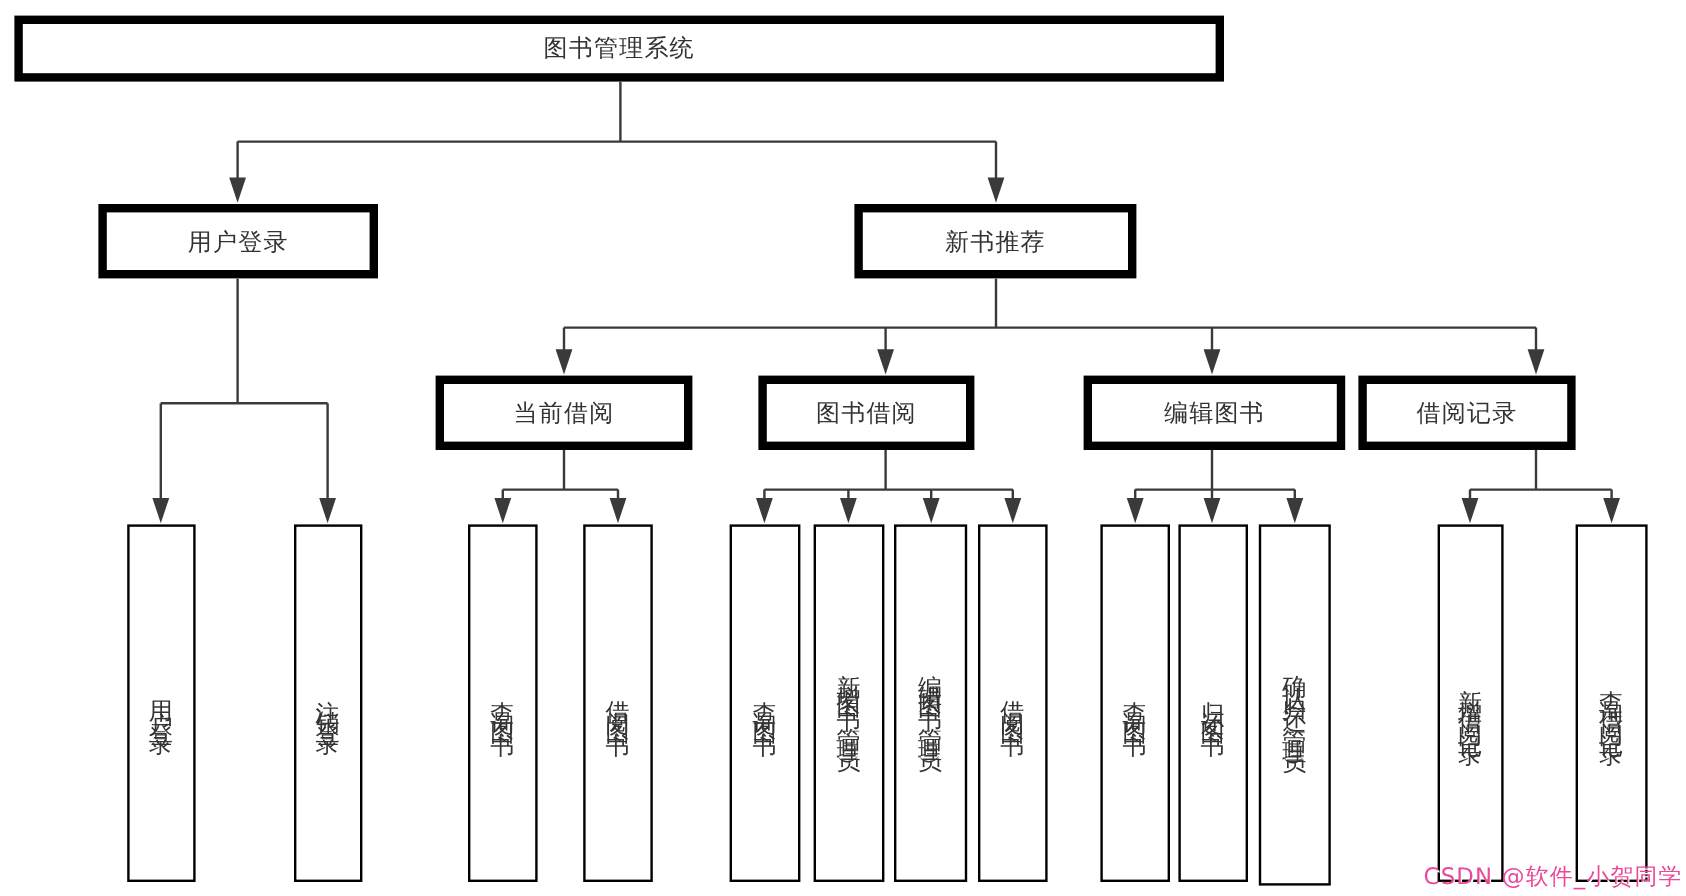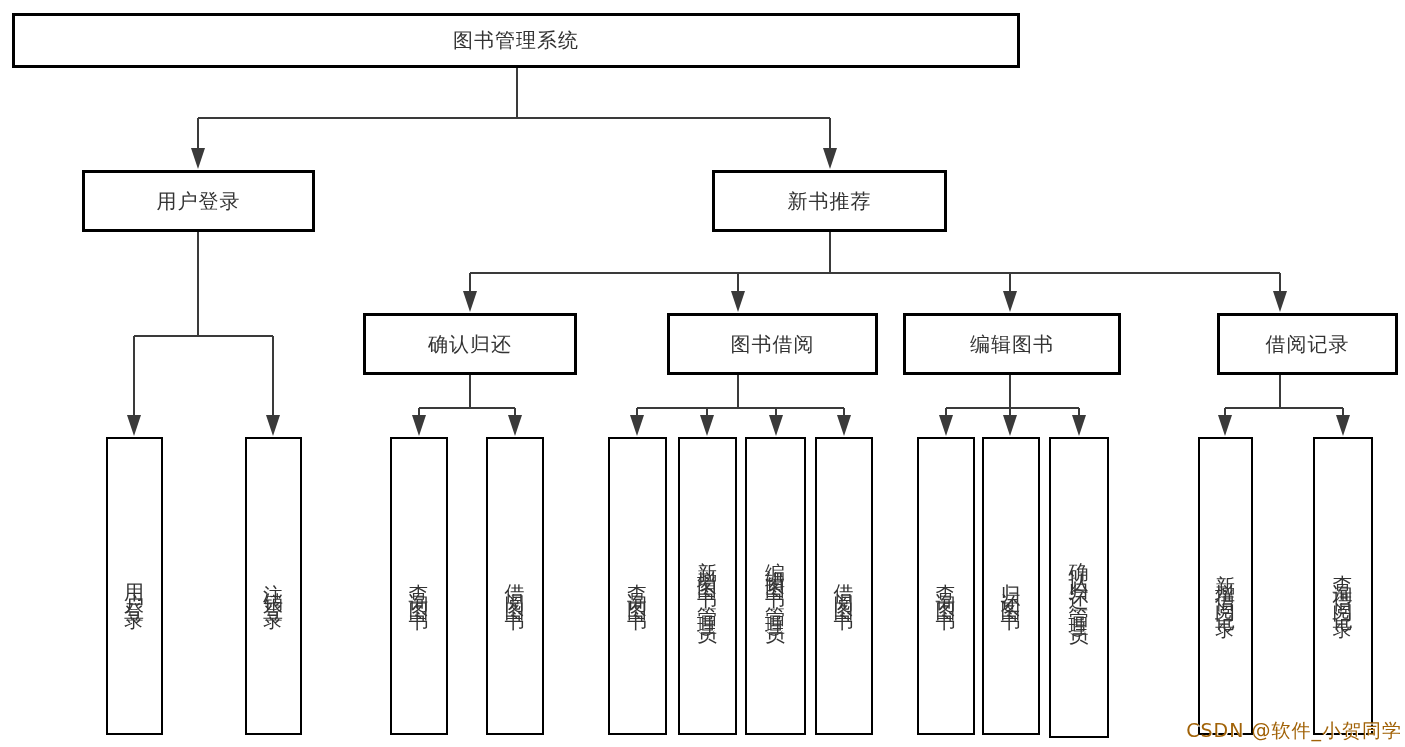--- a/index.html
+++ b/index.html
@@ -13,21 +13,21 @@
   }
   .connectors {
     position: absolute;
     left: 0; top: 0;
     width: 1405px; height: 747px;
   }
   .node {
     position: absolute;
     box-sizing: border-box;
     background: #ffffff;
-    border: 3px solid #000000;
+    border: 7px solid #000000;
     display: flex;
     align-items: center;
     justify-content: center;
     color: #333333;
   }
   .node.h {
     font-size: 20px;
     letter-spacing: 1px;
     white-space: nowrap;
   }
@@ -39,21 +39,21 @@
     text-orientation: mixed;
     font-size: 20px;
     line-height: 1;
     letter-spacing: 9px;
   }
   .watermark {
     position: absolute;
     right: 3px;
     bottom: 3px;
     font-size: 19px;
-    color: #a16207;
+    color: #ec4899;
     letter-spacing: 1px;
     text-shadow: 1px 1px 0 #ffffff;
     white-space: nowrap;
   }
 </style>
 </head>
 <body>
 
 <div class="stage">
 
@@ -126,29 +126,29 @@
   </div>
 
   <div class="node h" style="left:82px;top:170px;width:233px;height:62px">
     <span>用户登录</span>
   </div>
   <div class="node h" style="left:712px;top:170px;width:235px;height:62px">
     <span>新书推荐</span>
   </div>
 
   <div class="node h" style="left:363px;top:313px;width:214px;height:62px">
-    <span>确认归还</span>
+    <span>当前借阅</span>
   </div>
-  <div class="node h" style="left:667px;top:313px;width:211px;height:62px">
+  <div class="node h" style="left:632px;top:313px;width:180px;height:62px">
     <span>图书借阅</span>
   </div>
   <div class="node h" style="left:903px;top:313px;width:218px;height:62px">
     <span>编辑图书</span>
   </div>
-  <div class="node h" style="left:1217px;top:313px;width:181px;height:62px">
+  <div class="node h" style="left:1132px;top:313px;width:181px;height:62px">
     <span>借阅记录</span>
   </div>
 
   <div class="node v" style="left:106px;top:437px;width:57px;height:298px">
     <span class="vtxt">用户登录</span>
   </div>
   <div class="node v" style="left:245px;top:437px;width:57px;height:298px">
     <span class="vtxt">注销登录</span>
   </div>
 

